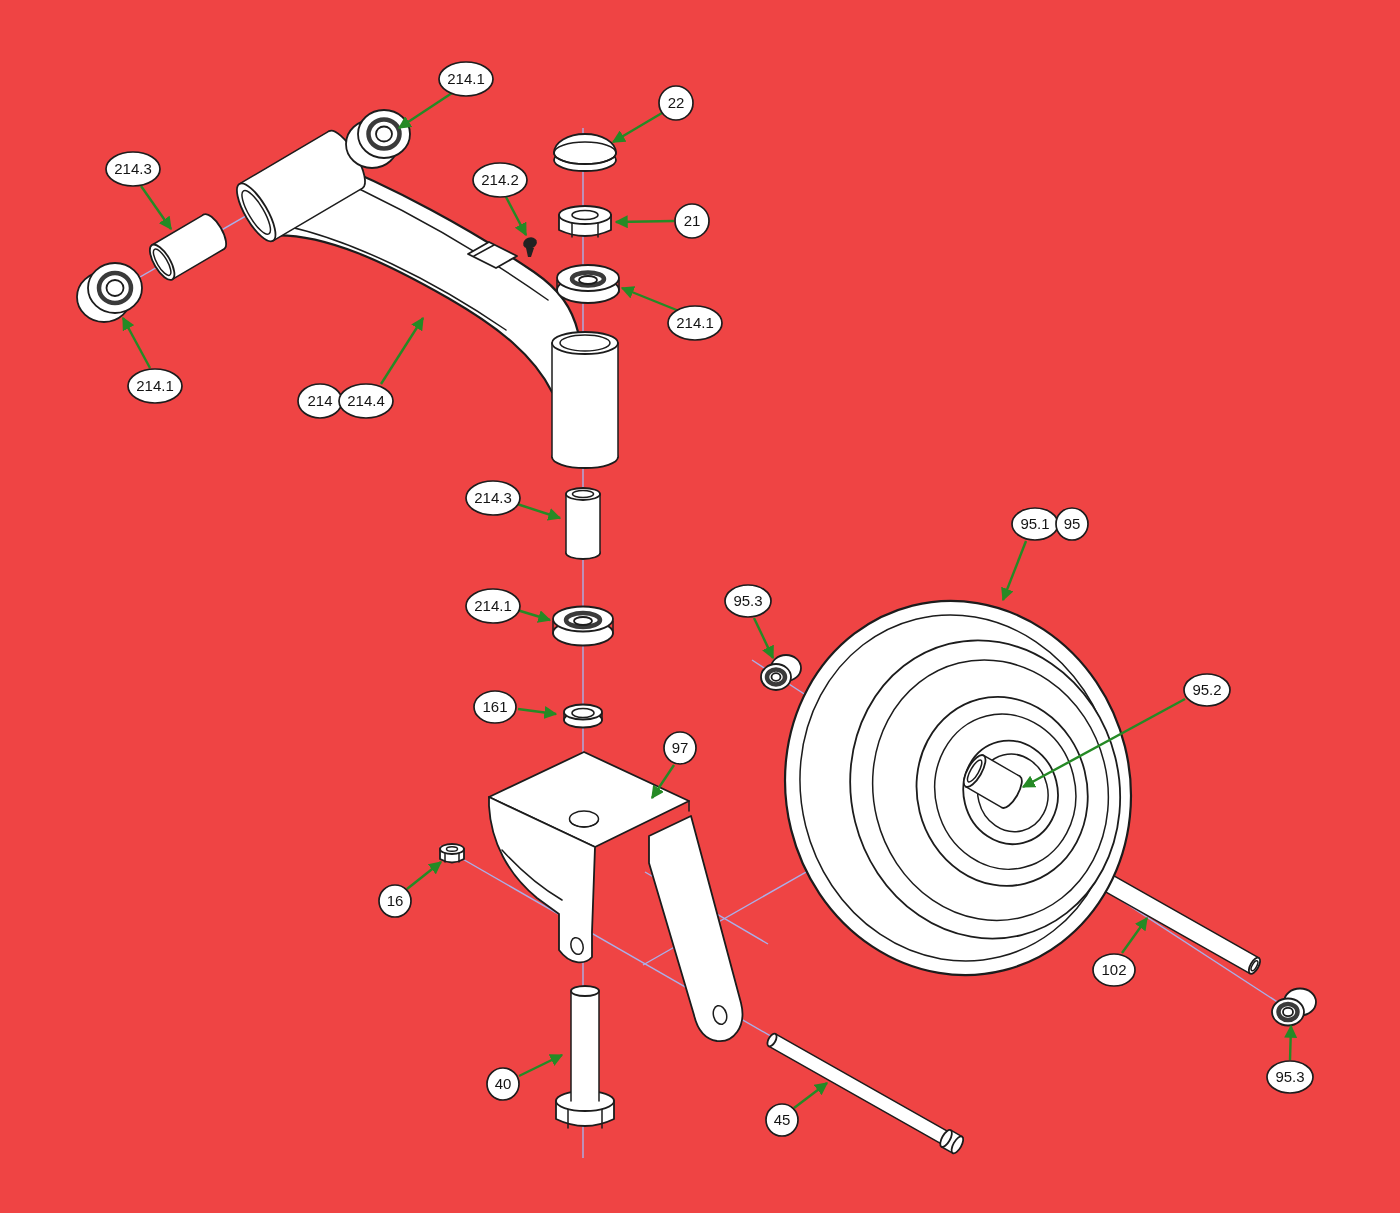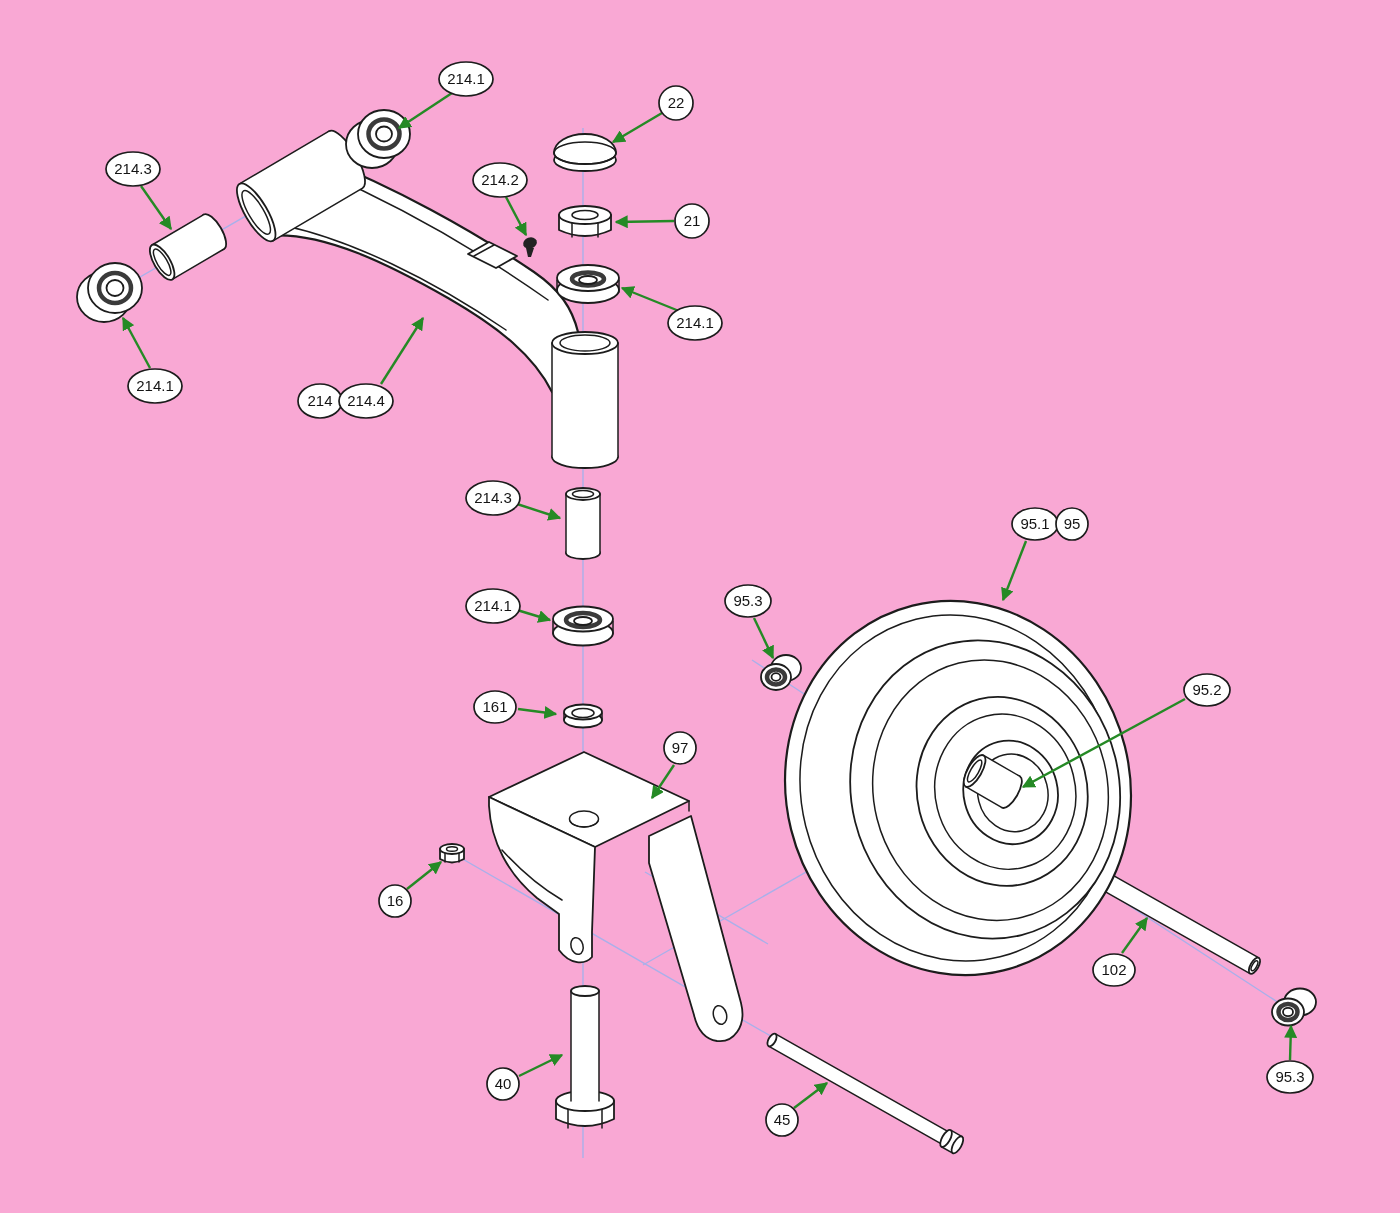--- a/index.html
+++ b/index.html
@@ -1,16 +1,16 @@
 <!DOCTYPE html>
 <html><head>
 <meta charset="utf-8">
 <style>
   html,body{margin:0;padding:0;background:#fff}
-  .stage{position:relative;width:1400px;height:1213px;background:#f9a8d4;overflow:hidden;
+  .stage{position:relative;width:1400px;height:1213px;background:#ef4444;overflow:hidden;
          font-family:"Liberation Sans",sans-serif}
   svg{display:block}
   .part{fill:#fff;stroke:#1c1c1c;stroke-width:1.8;stroke-linejoin:round;stroke-linecap:round}
   .part2{fill:#fff;stroke:#1c1c1c;stroke-width:2.2;stroke-linejoin:round;stroke-linecap:round}
   .fillw{fill:#fff;stroke:none}
   .pline{fill:none;stroke:#1c1c1c;stroke-width:1.5;stroke-linejoin:round;stroke-linecap:round}
   .dark{fill:#222;stroke:none}
   .band{fill:none;stroke:#3a3a3a;stroke-width:4.5}
   .axis{stroke:#a9b0ea;stroke-width:1.4;fill:none}
   .leader{stroke:#258a25;stroke-width:2.4;fill:none}

